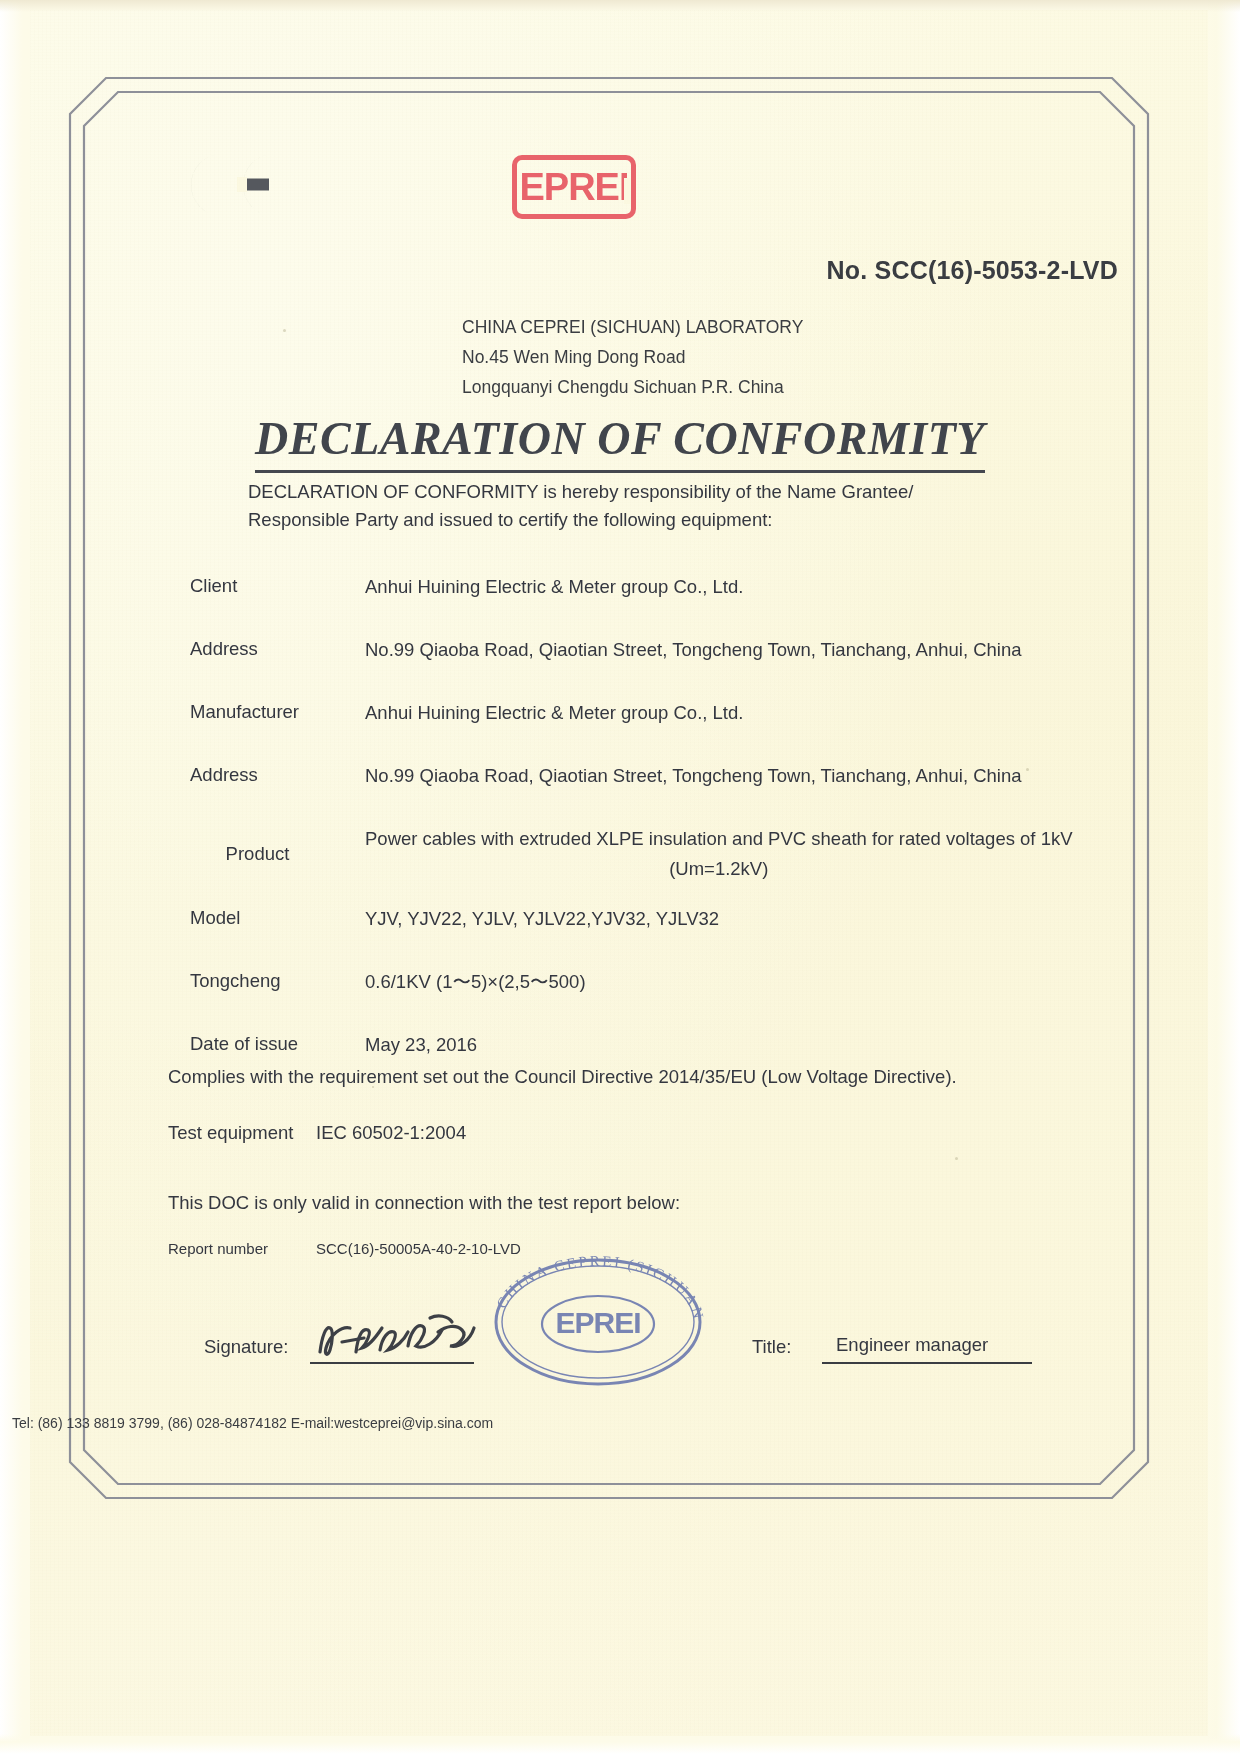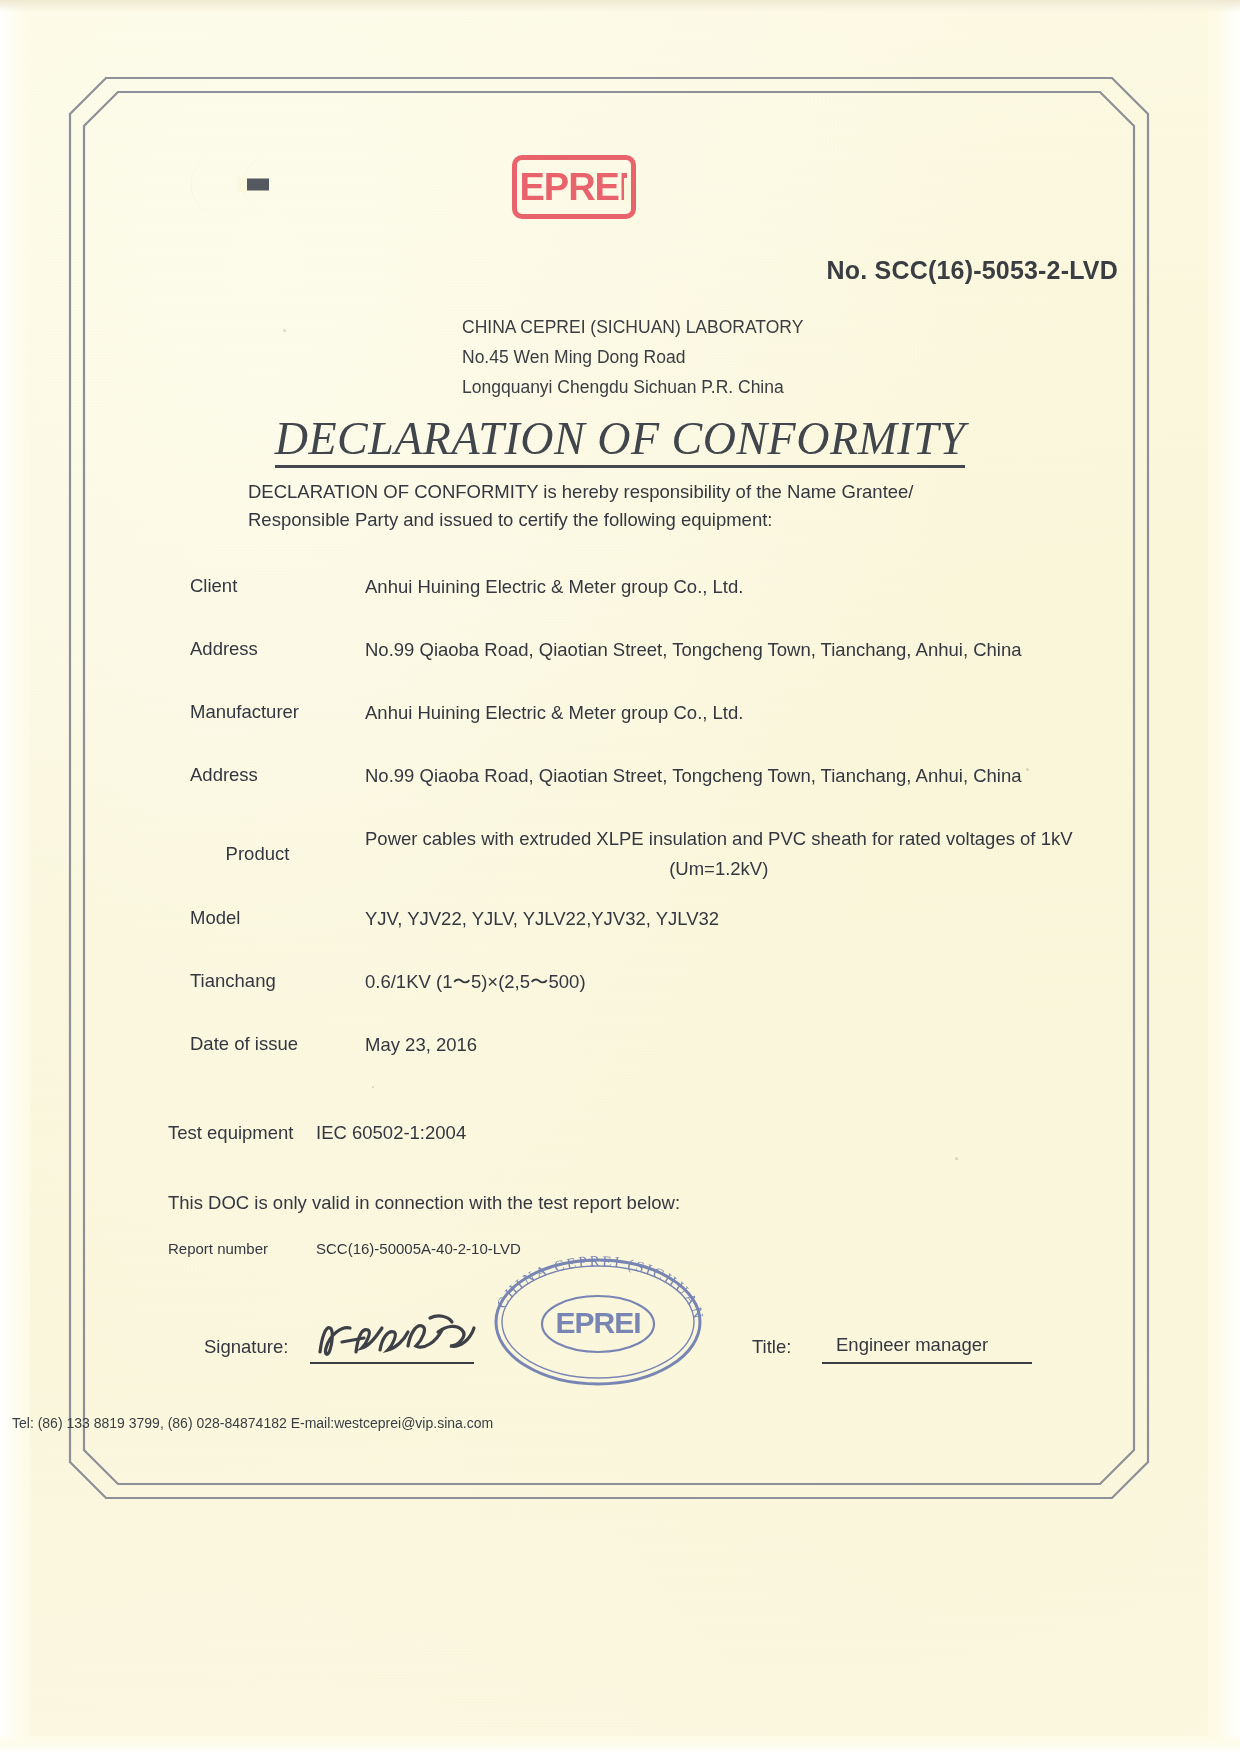--- a/index.html
+++ b/index.html
@@ -126,24 +126,25 @@
     position: absolute;
     left: 0;
     top: 412px;
     width: 1240px;
     text-align: center;
   }
   .doc-title {
     display: inline-block;
     font-family: "Liberation Serif", serif;
     font-style: italic;
-    font-weight: normal;
+    font-weight: bold;
     font-size: 46px;
     color: #41454c;
     letter-spacing: .5px;
+    padding-bottom: 5px;
     border-bottom: 3px solid #45484f;
   }
 
   .intro {
     position: absolute;
     left: 248px;
     top: 478px;
     width: 720px;
     font-size: 18.5px;
     line-height: 28px;
@@ -367,29 +368,30 @@
     <div class="field-row tall">
       <div class="field-label vcenter">Product</div>
       <div class="field-value">Power cables with extruded XLPE insulation and PVC sheath for rated voltages of 1kV
 (Um=1.2kV)</div>
     </div>
     <div class="field-row">
       <div class="field-label">Model</div>
       <div class="field-value">YJV, YJV22, YJLV, YJLV22,YJV32, YJLV32</div>
     </div>
     <div class="field-row">
-      <div class="field-label">Tianchang</div>
+      <div class="field-label">Tongcheng</div>
       <div class="field-value">0.6/1KV (1〜5)×(2,5〜500)</div>
     </div>
     <div class="field-row">
       <div class="field-label">Date of issue</div>
       <div class="field-value">May 23, 2016</div>
     </div>
   </div>
 
+  <div class="statement">Complies with the requirement set out the Council Directive 2014/35/EU (Low Voltage Directive).</div>
 
   <div class="teststd">
     <span class="lbl">Test equipment</span>
     <span>IEC 60502-1:2004</span>
   </div>
 
   <div class="validity">This DOC is only valid in connection with the test report below:</div>
 
   <div class="reportno">
     <span class="lbl">Report number</span>

